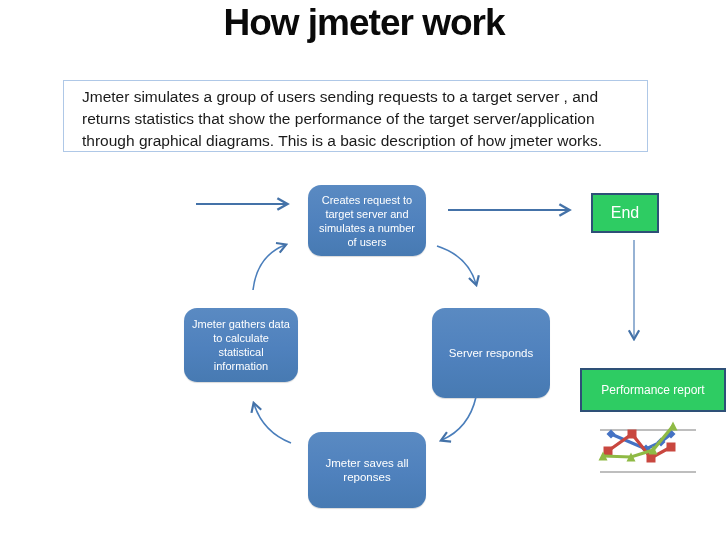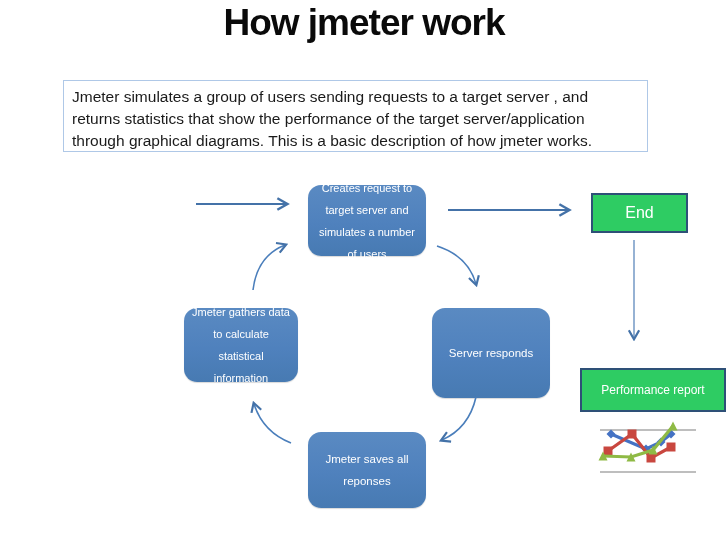--- a/index.html
+++ b/index.html
@@ -7,32 +7,32 @@
     position:relative;width:728px;height:546px;background:#ffffff;
     font-family:"Liberation Sans", sans-serif;overflow:hidden;
   }
   .title{
     position:absolute;left:0;top:2px;width:728px;text-align:center;
     font-size:37px;letter-spacing:-1px;color:#0a0a0a;font-weight:600;
   }
   .desc-box{
     position:absolute;left:63px;top:80px;width:585px;height:72px;
     border:1px solid #AFC8E7;box-sizing:border-box;
-    padding:5px 8px 0 8px;font-size:15.5px;line-height:22px;color:#1a1a1a;
+    padding:5px 8px 0 18px;font-size:15.5px;line-height:22px;color:#1a1a1a;
   }
   .node{
     position:absolute;display:flex;align-items:center;justify-content:center;
     text-align:center;box-sizing:border-box;color:#ffffff;
   }
   .terminal{border:2.5px solid #2E5077;}
   .start{left:74px;top:187px;width:86px;height:41px;background:#F9BE8E;font-size:17px;}
-  .end{left:591px;top:193px;width:97px;height:40px;background:#2ECC63;font-size:16px;}
+  .end{left:591px;top:193px;width:68px;height:40px;background:#2ECC63;font-size:16px;}
   .report{left:580px;top:368px;width:146px;height:44px;background:#2ECC63;font-size:12px;line-height:20px;padding:0 6px;}
   .process{
-    border-radius:13px;font-size:11px;line-height:22px;padding:4px 8px;
+    border-radius:13px;font-size:11px;line-height:14px;padding:4px 8px;
     background:linear-gradient(180deg,#5a8ac2 0%,#4F81BD 55%,#477ab2 100%);
     box-shadow:0 1px 1px rgba(0,0,0,0.15);
   }
   .create{left:308px;top:185px;width:118px;height:71px;}
   .respond{left:432px;top:308px;width:118px;height:90px;font-size:11.5px;}
   .gather{left:184px;top:308px;width:114px;height:74px;}
   .save{left:308px;top:432px;width:118px;height:76px;font-size:11.5px;}
   .arrows{position:absolute;left:0;top:0;width:728px;height:546px;pointer-events:none;}
   .chart{position:absolute;left:598px;top:420px;width:104px;height:62px;}
 </style>

